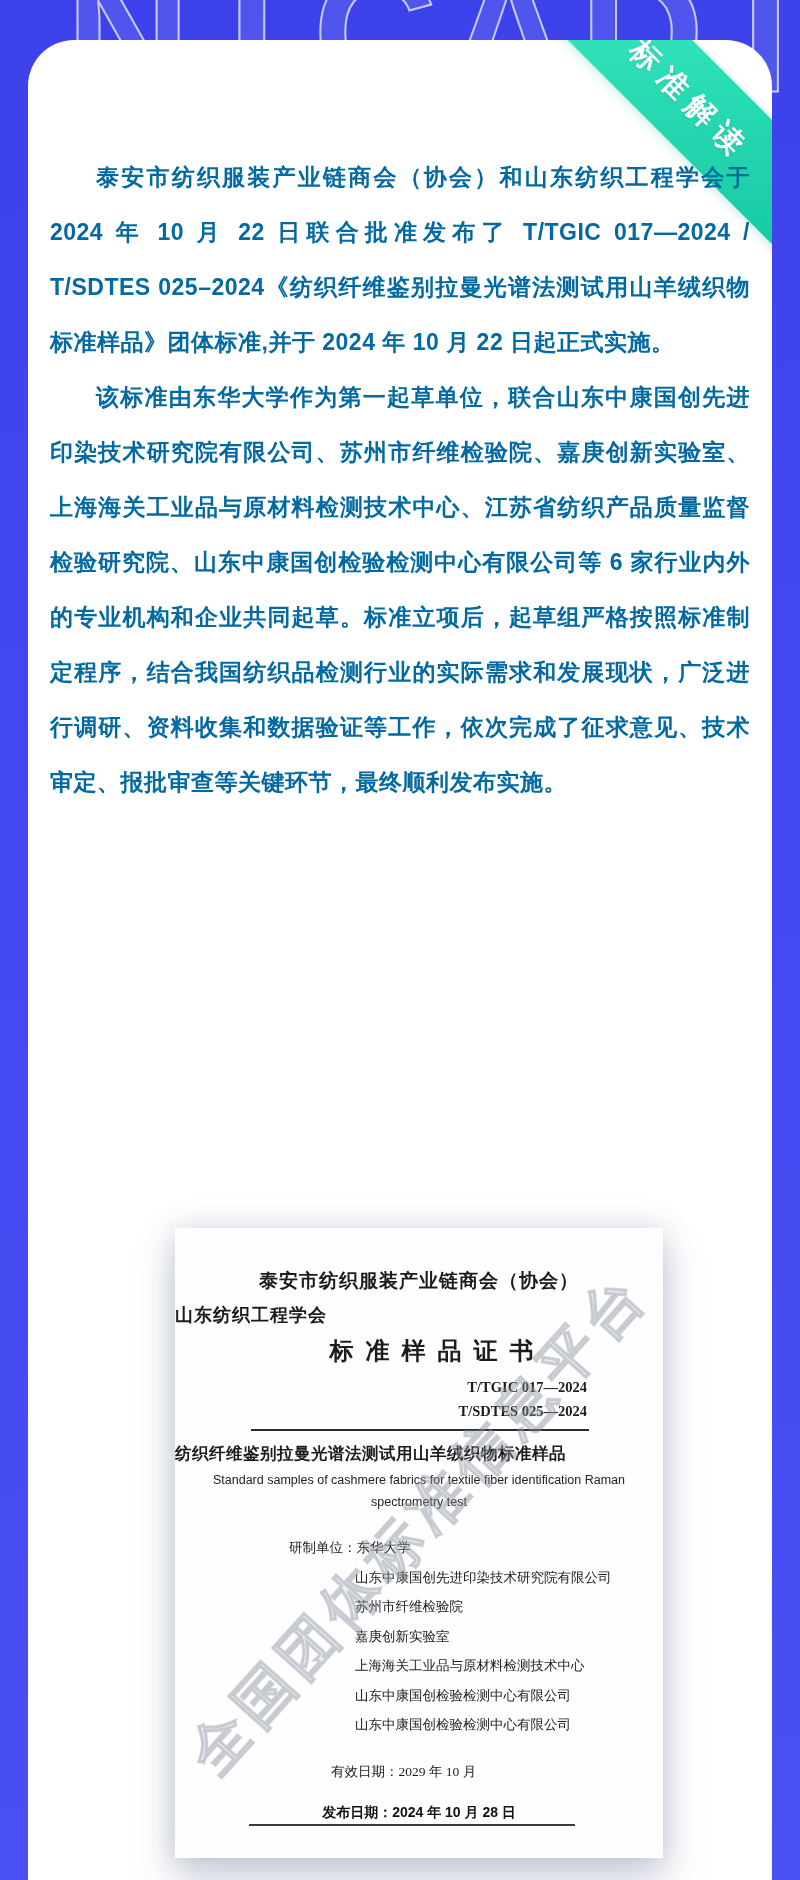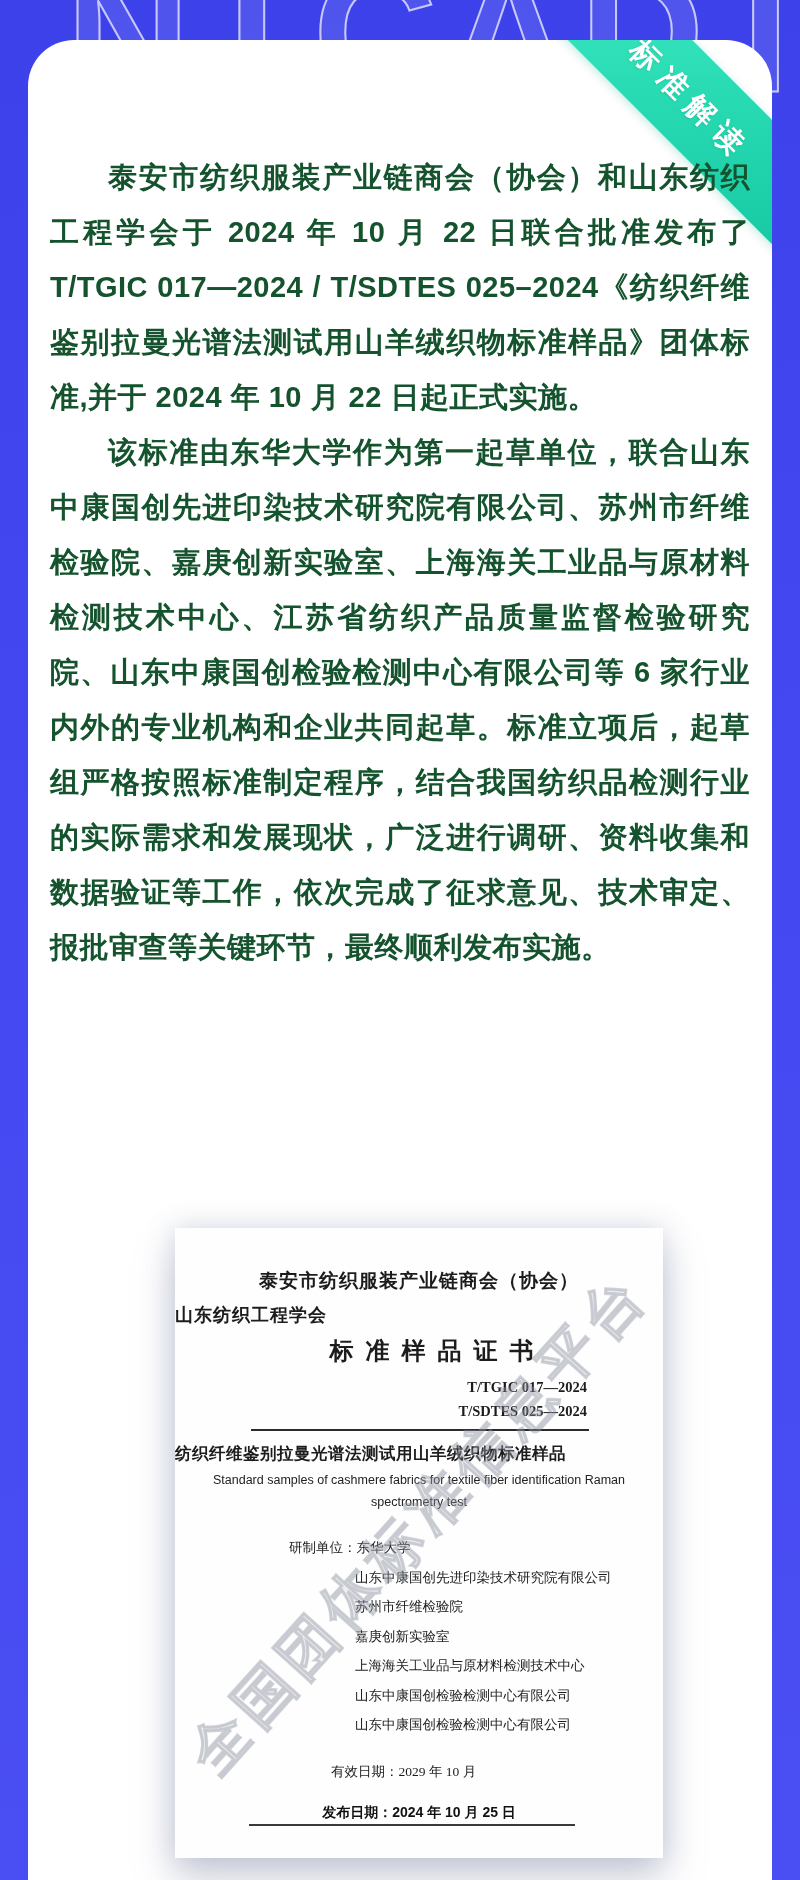--- a/index.html
+++ b/index.html
@@ -45,21 +45,21 @@
   .ribbon span {
     color:#ffffff; font-weight:700; font-size:30px; letter-spacing:9px;
     text-shadow:0 1px 2px rgba(0,120,95,0.25);
   }
   
   .article {
     position:absolute; left:0; right:0; top:110px;
     padding:0 22px;
   }
   .article p {
-    font-size:29px; line-height:55px; color:#14532d;
+    font-size:23px; line-height:55px; color:#0369a1;
     font-weight:600;
     text-align:justify; text-justify:inter-ideograph;
     text-indent:2em;
     letter-spacing:0.5px;
   }
   
   .cert {
     position:absolute; left:147px; top:1188px;
     width:488px; height:630px;
     background:#fefefe;
@@ -139,20 +139,20 @@
         <div class="dev-item">嘉庚创新实验室</div>
         <div class="dev-item">上海海关工业品与原材料检测技术中心</div>
         <div class="dev-item">山东中康国创检验检测中心有限公司</div>
         <div class="dev-item">山东中康国创检验检测中心有限公司</div>
       </div>
 
       <div class="cert-dates">
         <div>有效日期：2029 年 10 月</div>
       </div>
 
-      <div class="cert-pubdate">发布日期：2024 年 10 月 25 日</div>
+      <div class="cert-pubdate">发布日期：2024 年 10 月 28 日</div>
 
       <hr class="cert-rule2">
 
     </div>
 
   </div>
 </div>
 
 </body></html>

